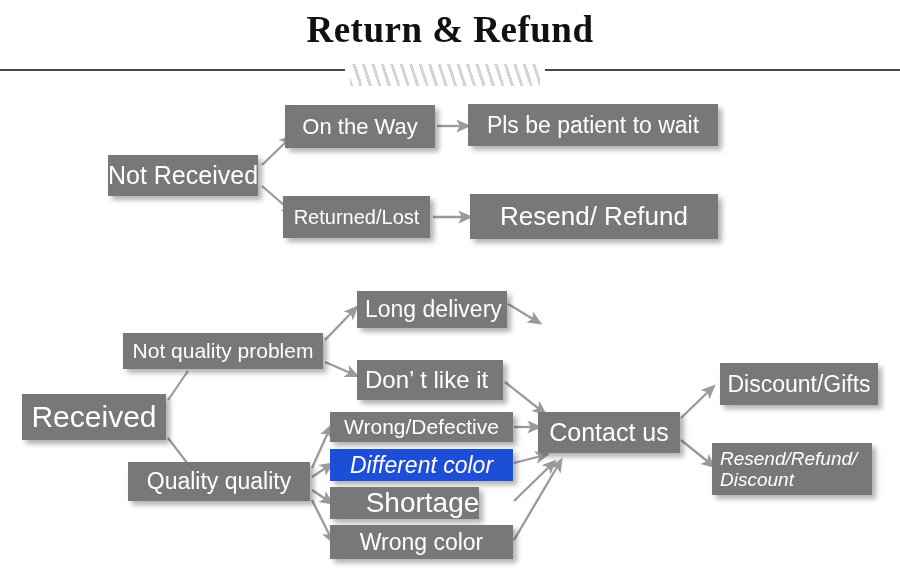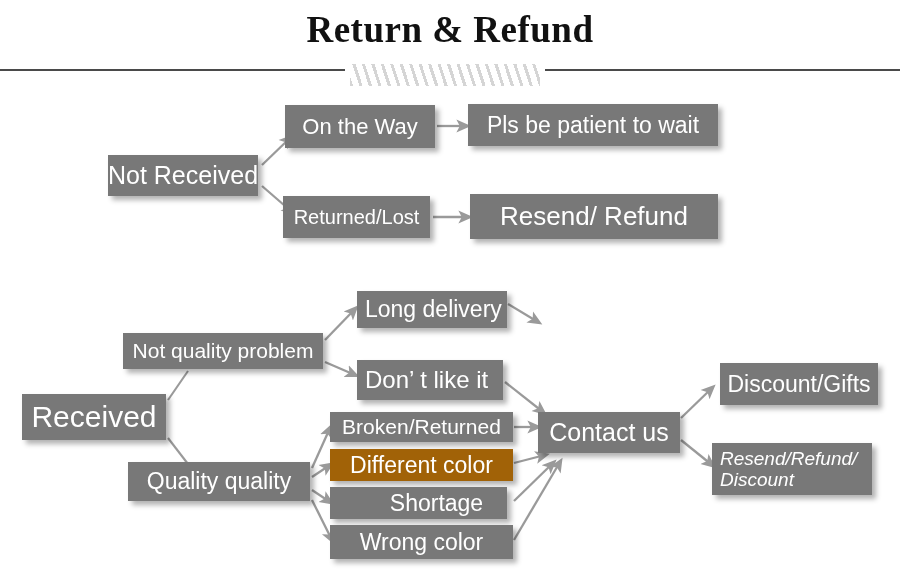--- a/index.html
+++ b/index.html
@@ -187,26 +187,26 @@
   <div class="node" style="left: 128px; top: 462px; width: 182px; height: 39px; font-size: 23px; background: rgb(120, 120, 120); color: rgb(255, 255, 255);">
       <span>Quality quality</span>
     </div>
   <div class="node left-align" style="left: 357px; top: 291px; width: 150px; height: 37px; font-size: 23px; background: rgb(120, 120, 120); color: rgb(255, 255, 255);">
       <span>Long delivery</span>
     </div>
   <div class="node left-align" style="left: 357px; top: 360px; width: 146px; height: 40px; font-size: 24px; background: rgb(120, 120, 120); color: rgb(255, 255, 255);">
       <span>Don’ t like it</span>
     </div>
   <div class="node" style="left: 330px; top: 412px; width: 183px; height: 30px; font-size: 21px; background: rgb(120, 120, 120); color: rgb(255, 255, 255);">
-      <span>Broken/Returned</span>
-    </div>
-  <div class="node" style="left: 330px; top: 449px; width: 183px; height: 32px; font-size: 23px; background: #a16207; color: rgb(255, 255, 255);">
+      <span>Wrong/Defective</span>
+    </div>
+  <div class="node" style="left: 330px; top: 449px; width: 183px; height: 32px; font-size: 23px; background: #1d4ed8; color: rgb(255, 255, 255); font-style: italic;">
       <span>Different color</span>
     </div>
-  <div class="node" style="left: 330px; top: 487px; width: 177px; height: 32px; font-size: 23px; background: rgb(120, 120, 120); color: rgb(255, 255, 255); padding-left: 40px;">
+  <div class="node" style="left: 330px; top: 487px; width: 149px; height: 32px; font-size: 28px; background: rgb(120, 120, 120); color: rgb(255, 255, 255); padding-left: 40px;">
       <span>Shortage</span>
     </div>
   <div class="node" style="left: 330px; top: 525px; width: 183px; height: 34px; font-size: 23px; background: rgb(120, 120, 120); color: rgb(255, 255, 255);">
       <span>Wrong color</span>
     </div>
   <div class="node" style="left: 538px; top: 412px; width: 142px; height: 41px; font-size: 25px; background: rgb(120, 120, 120); color: rgb(255, 255, 255);">
       <span>Contact us</span>
     </div>
   <div class="node" style="left: 720px; top: 363px; width: 158px; height: 42px; font-size: 23px; background: rgb(120, 120, 120); color: rgb(255, 255, 255);">
       <span>Discount/Gifts</span>

